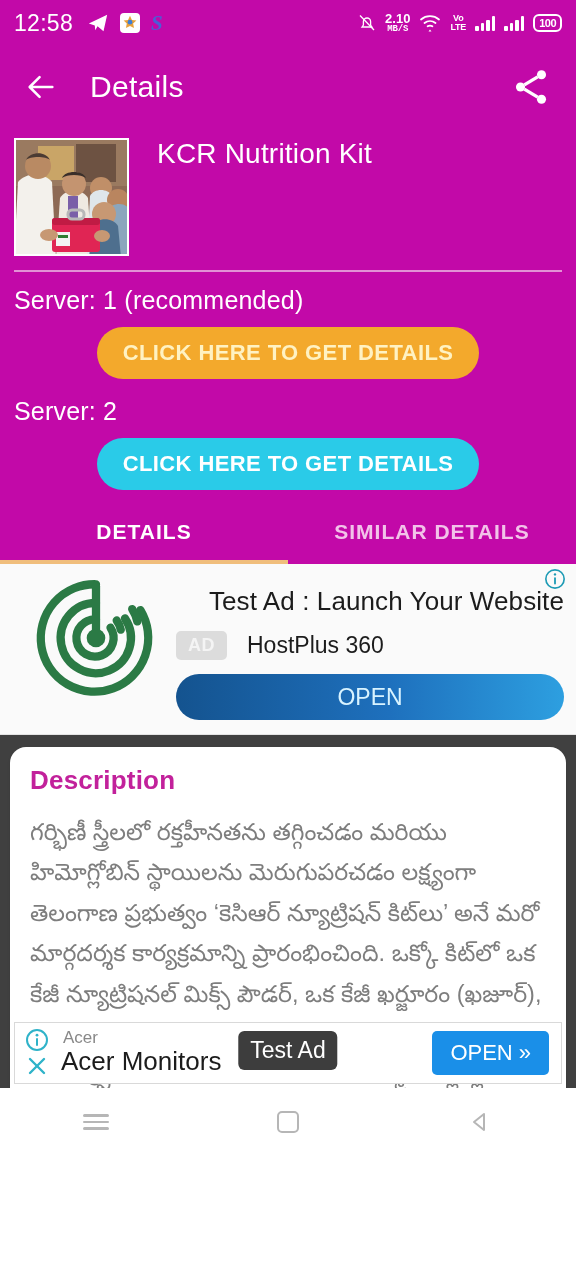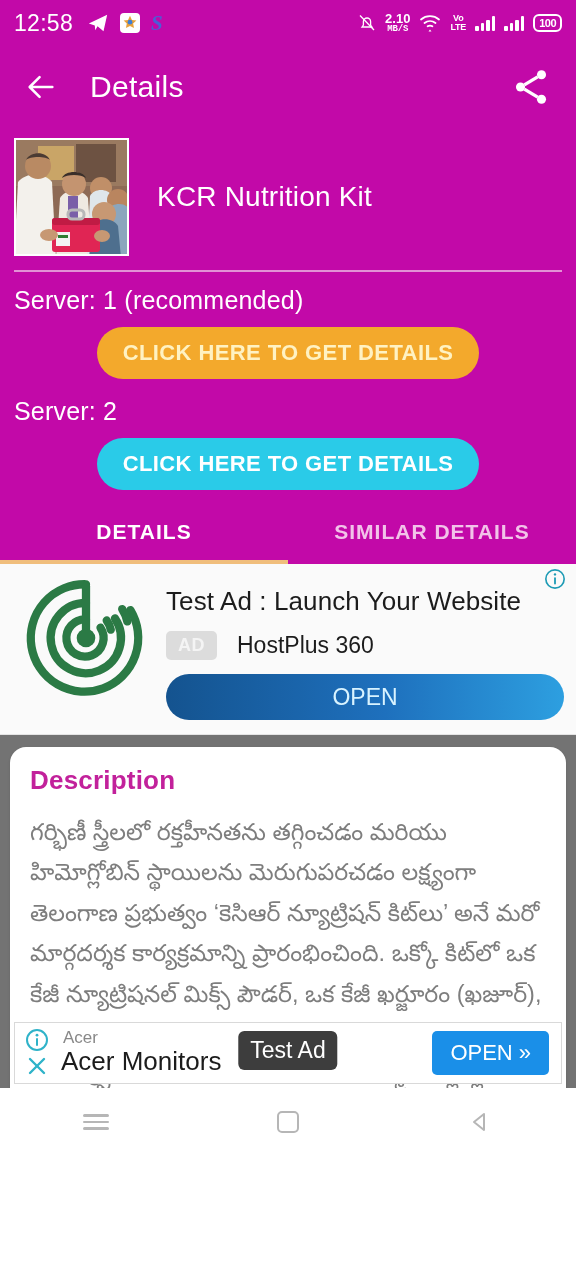--- a/index.html
+++ b/index.html
@@ -2,21 +2,21 @@
 <html><head>
 <meta charset="utf-8">
 <style>
   * { margin:0; padding:0; box-sizing:border-box; }
   html, body {
     width:576px; height:1280px;
     font-family:"Liberation Sans", sans-serif;
     background:#ffffff;
     overflow:hidden;
   }
-  .phone { position:relative; width:576px; height:1156px; background:#737373; }
+  .phone { position:relative; width:576px; height:1156px; background:#404040; }
 
   
   .statusbar {
     height:46px; background:#C209A8; display:flex; align-items:center;
     padding:0 14px; color:#ffffff;
   }
   .sb-time { font-size:23px; font-weight:400; letter-spacing:.3px; color:#fff; }
   .sb-left-icons { display:flex; align-items:center; gap:11px; margin-left:14px; }
   .sb-right { margin-left:auto; display:flex; align-items:center; gap:9px; }
   .telegram-ic { width:22px; height:22px; }
@@ -38,21 +38,21 @@
 
   
   .appbar { height:82px; background:#C209A8; display:flex; align-items:center;
             padding:0 24px; color:#fff; }
   .back-arrow { width:34px; height:34px; cursor:pointer; }
   .appbar-title { font-size:30px; font-weight:400; margin-left:32px; letter-spacing:.3px; }
   .share-btn { margin-left:auto; width:42px; height:42px; cursor:pointer; }
 
   
   .hero { background:#C209A8; padding:10px 14px 0 14px; }
-  .hero-row { display:flex; align-items:center; }
+  .hero-row { display:flex; }
   .thumb { width:115px; height:118px; border:2px solid #ffffff; background:#7b5b4a;
            position:relative; overflow:hidden; flex:none; }
   .hero-title { color:#ffffff; font-size:28px; font-weight:400; margin-left:28px;
                 letter-spacing:.2px; }
   .divider { height:2px; background:#e7a9dd; margin:14px 0 0 0; opacity:.85; }
 
   
   .servers { background:#C209A8; padding:14px 14px 10px 14px; }
   .server-label { color:#ffffff; font-size:25px; font-weight:400; letter-spacing:.2px; }
   .btn-wrap { display:flex; justify-content:center; margin:12px 0 18px 0; }
@@ -63,22 +63,22 @@
 
   
   .tabs { background:#C209A8; display:flex; position:relative; }
   .tab { flex:1; text-align:center; padding:16px 0 20px 0; color:#ffffff;
          font-size:21px; font-weight:700; letter-spacing:1px; cursor:pointer; }
   .tab.inactive { color:#f2c3e9; }
   .tab-underline { position:absolute; bottom:0; left:0; width:50%; height:4px;
                    background:#F0BE7C; }
 
   
-  .native-ad { background:#fafafa; padding:8px 12px 14px 12px; position:relative;
-               border-bottom:1px solid #e4e4e4; }
+  .native-ad { background:#fafafa; padding:8px 12px 14px 22px; position:relative;
+               border-bottom:1px solid #e4e4e4;text-align:right; }
   .ad-info { position:absolute; top:4px; right:10px; width:22px; height:22px;
              cursor:pointer; }
   .native-row { display:flex; align-items:flex-start; }
   .ad-logo { width:148px; height:132px; flex:none; display:flex;
              align-items:center; justify-content:center; }
   .ad-right { flex:1; padding-left:6px; }
   .ad-headline { font-size:26px; color:#1c1c1c; font-weight:400; margin-top:14px;
                  letter-spacing:.1px; }
   .ad-meta { display:flex; align-items:center; margin-top:14px; }
   .ad-badge { background:#dcdcdc; color:#f4f4f4; font-size:18px; font-weight:700;

